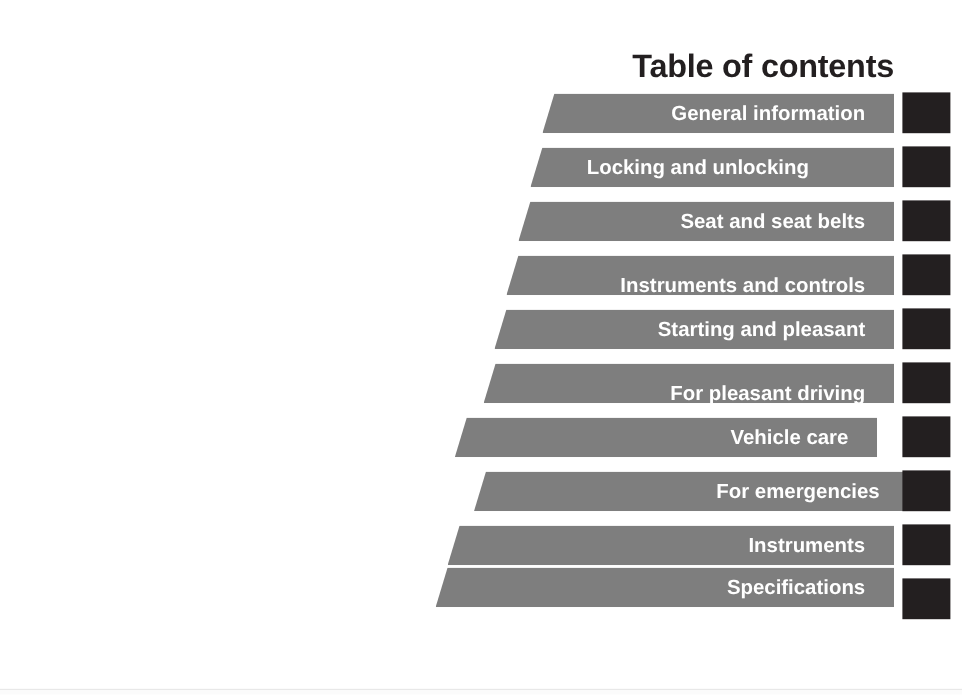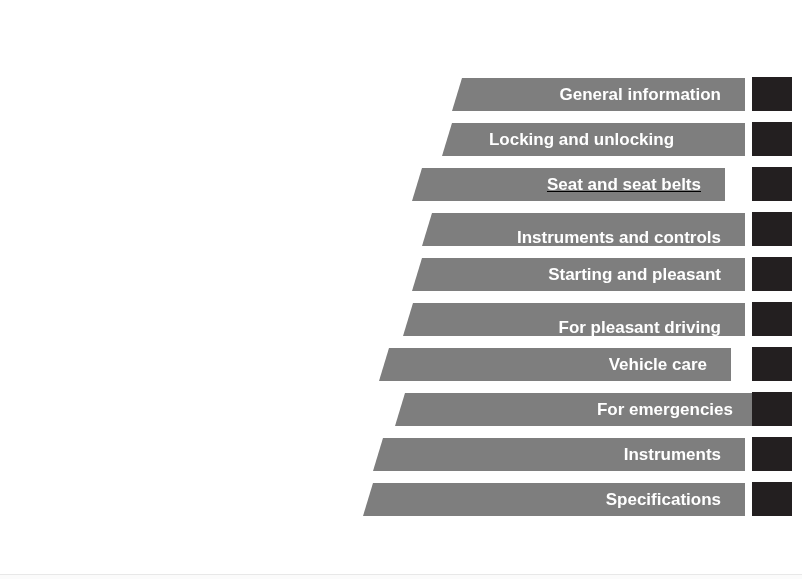--- a/index.html
+++ b/index.html
@@ -63,30 +63,31 @@
     right: 0;
     top: 575px;
     height: 4px;
     background: #fbfbfb;
   }
 </style>
 </head>
 <body>
 
 <div class="page">
+  <h1 class="page-title">Table of contents</h1>
   <div id="chapter-list">
       <div class="chapter-bar" style="top: 78px; left: 452px; width: 293px; clip-path: polygon(10px 0px, 100% 0px, 100% 100%, 0px 100%);">
         <span class="chapter-label">General information</span>
       </div>
       <div class="chapter-tab" style="top: 77px;"></div>
       <div class="chapter-bar" style="top: 123px; left: 442px; width: 303px; clip-path: polygon(10px 0px, 100% 0px, 100% 100%, 0px 100%); justify-content: center;">
         <span class="chapter-label">Locking and unlocking</span>
       </div>
       <div class="chapter-tab" style="top: 122px;"></div>
-      <div class="chapter-bar" style="top: 168px; left: 412px; width: 313px; clip-path: polygon(10px 0px, 100% 0px, 100% 100%, 0px 100%); text-decoration: underline;">
+      <div class="chapter-bar" style="top: 168px; left: 432px; width: 313px; clip-path: polygon(10px 0px, 100% 0px, 100% 100%, 0px 100%);">
         <span class="chapter-label">Seat and seat belts</span>
       </div>
       <div class="chapter-tab" style="top: 167px;"></div>
       <div class="chapter-bar" style="top: 213px; left: 422px; width: 323px; clip-path: polygon(10px 0px, 100% 0px, 100% 100%, 0px 100%); align-items: flex-end;">
         <span class="chapter-label">Instruments and controls</span>
       </div>
       <div class="chapter-tab" style="top: 212px;"></div>
       <div class="chapter-bar" style="top: 258px; left: 412px; width: 333px; clip-path: polygon(10px 0px, 100% 0px, 100% 100%, 0px 100%);">
         <span class="chapter-label">Starting and pleasant</span>
       </div>
@@ -100,20 +101,20 @@
       </div>
       <div class="chapter-tab" style="top: 347px;"></div>
       <div class="chapter-bar" style="top: 393px; left: 395px; width: 362px; clip-path: polygon(10px 0px, 100% 0px, 100% 100%, 0px 100%);">
         <span class="chapter-label">For emergencies</span>
       </div>
       <div class="chapter-tab" style="top: 392px;"></div>
       <div class="chapter-bar" style="top: 438px; left: 373px; width: 372px; clip-path: polygon(10px 0px, 100% 0px, 100% 100%, 0px 100%);">
         <span class="chapter-label">Instruments</span>
       </div>
       <div class="chapter-tab" style="top: 437px;"></div>
-      <div class="chapter-bar" style="top: 483px; left: 363px; width: 382px; clip-path: polygon(10px 0px, 100% 0px, 100% 100%, 0px 100%);">
+      <div class="chapter-bar" style="top: 473px; left: 363px; width: 382px; clip-path: polygon(10px 0px, 100% 0px, 100% 100%, 0px 100%);">
         <span class="chapter-label">Specifications</span>
       </div>
       <div class="chapter-tab" style="top: 482px;"></div>
     </div>
   <div class="footer-divider"></div>
   <div class="footer-strip"></div>
 </div>
 
 </body></html>

